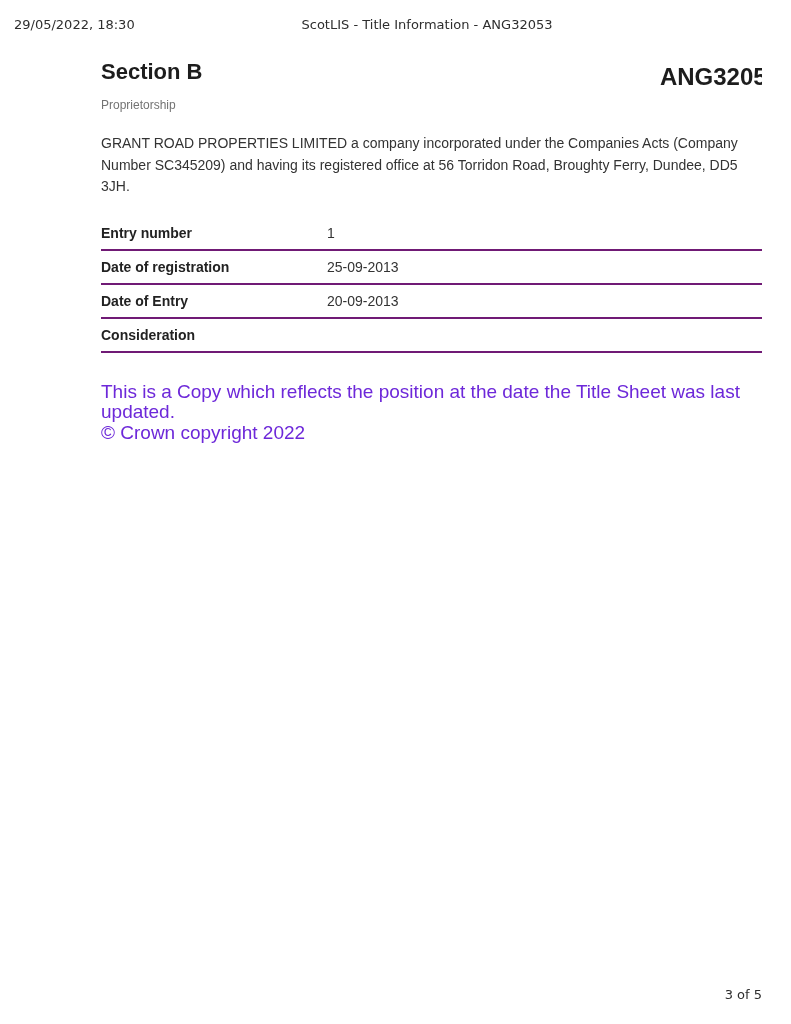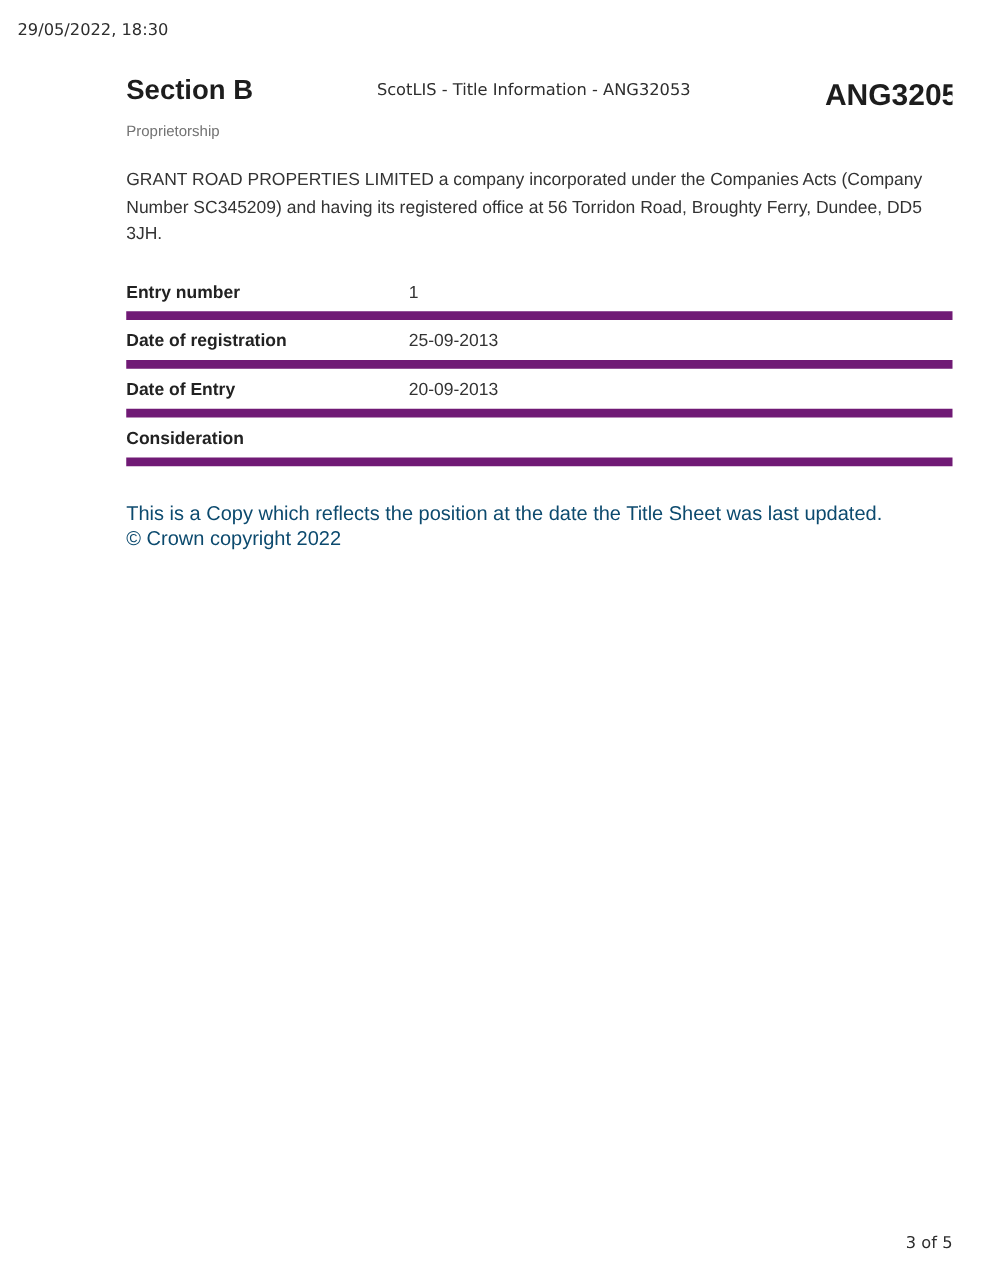--- a/index.html
+++ b/index.html
@@ -36,21 +36,20 @@
     top: 0;
     white-space: nowrap;
   }
   .ph-title {
     position: absolute;
     left: 92px;
     right: 0;
     top: 0;
     text-align: center;
     white-space: nowrap;
-    margin-top: 48px;
   }
 
   
   .content {
     position: absolute;
     left: 57px;
     top: 59px;
     width: 679px;
     margin-left: 44px;
   }
@@ -88,40 +87,40 @@
   }
 
   
   .info-table {
     margin-top: 19px;
     width: 679px;
   }
   .info-row {
     display: flex;
     padding: 8px 0 8px 0;
-    border-bottom: 7px solid #701a75;
+    border-bottom: 2px solid #701a75;
     font-size: 14px;
     line-height: 16px;
   }
   .info-label {
     width: 226px;
     flex: 0 0 226px;
     font-weight: bold;
     color: #222222;
   }
   .info-value {
     flex: 1;
     color: #333333;
   }
 
   .copy-note {
     margin: 29px 0 0 0;
-    font-size: 16px;
+    font-size: 19px;
     line-height: 20.5px;
-    color: #0c4a6e;
+    color: #6d28d9;
   }
 
   
   .print-footer {
     position: absolute;
     bottom: 22px;
     left: 0;
     right: 0;
     text-align: right;
     font-family: "DejaVu Sans", sans-serif;

